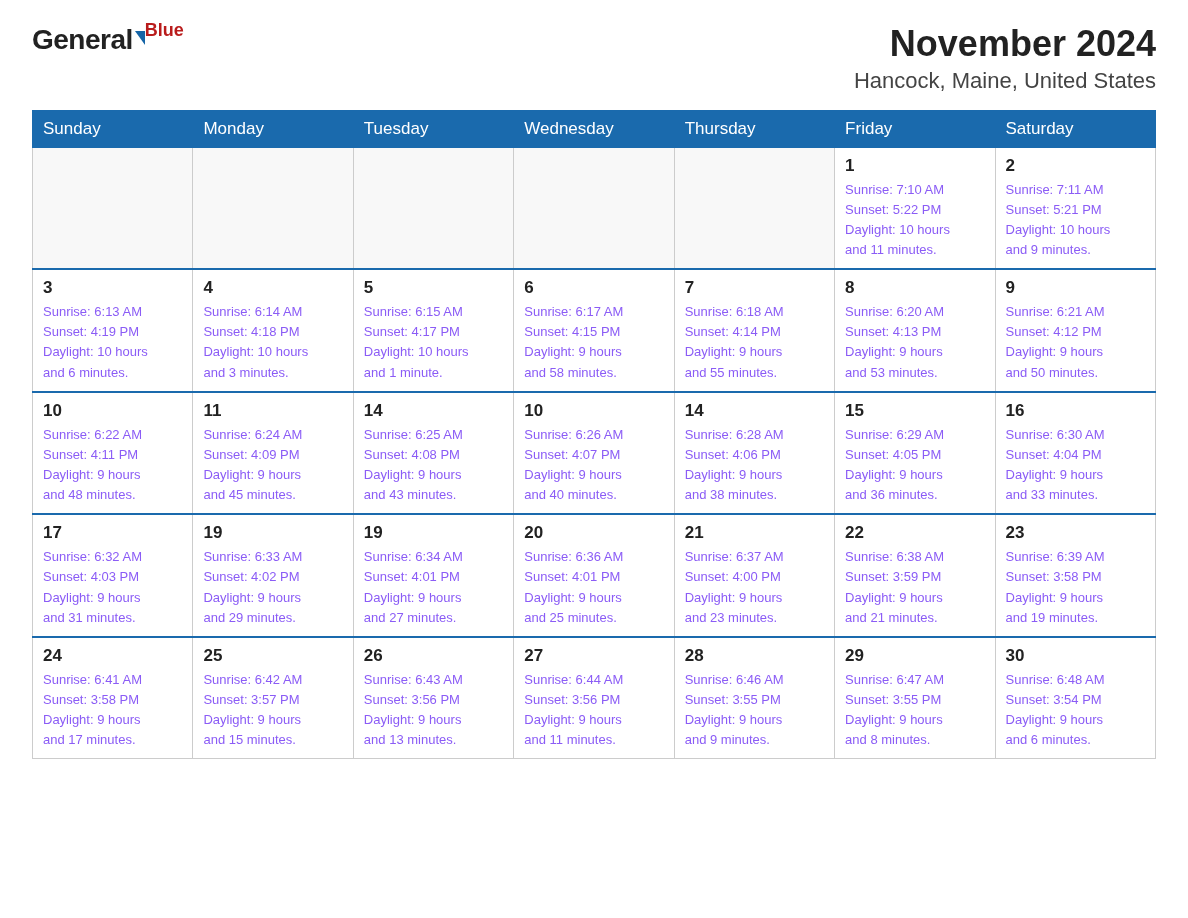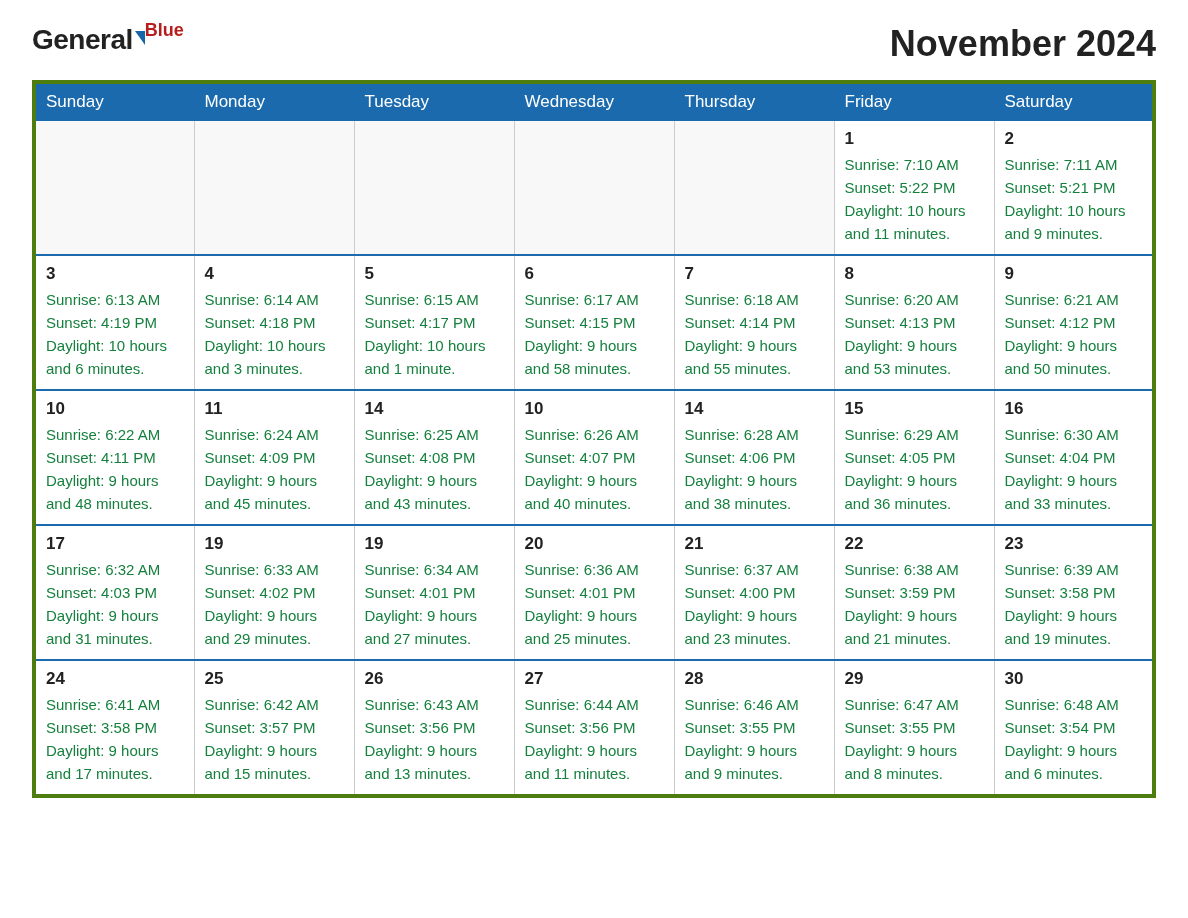--- a/index.html
+++ b/index.html
@@ -58,21 +58,21 @@
       line-height: 1.1;
     }
     .location {
       font-size: 22px;
       color: #444;
       margin-top: 4px;
     }
     .calendar {
       width: 100%;
       border-collapse: collapse;
-      border: 4px solid #4d7c0f;
+      border: 1px solid #4d7c0f;
     }
     .calendar th {
       background: #1a6aad;
       color: #fff;
       font-size: 17px;
       font-weight: normal;
       padding: 8px 10px;
       text-align: left;
       border: 1px solid #1a6aad;
     }
@@ -87,43 +87,44 @@
       height: 120px;
     }
     .day-num {
       font-size: 17px;
       font-weight: bold;
       color: #222;
       display: block;
       margin-bottom: 4px;
     }
     .day-info {
-      font-size: 15px;
+      font-size: 13px;
       line-height: 1.55;
-      color: #15803d;
+      color: #8b5cf6;
     }
     .empty-cell {
       background: #f8f8f8;
     }
     .row-divider td {
       border-top: 2px solid #1a6aad;
     }
   </style>
 </head>
 <body>
 
 <div class="header">
   <div class="logo">
     <div class="logo-text">
       General<span class="logo-triangle"></span>
     </div>
     <div class="logo-blue">Blue</div>
   </div>
   <div class="title-section">
     <div class="month-title">November 2024</div>
+    <div class="location">Hancock, Maine, United States</div>
   </div>
 </div>
 
 <table class="calendar">
   <thead>
     <tr>
     <th>Sunday</th>
         <th>Monday</th>
         <th>Tuesday</th>
         <th>Wednesday</th>

